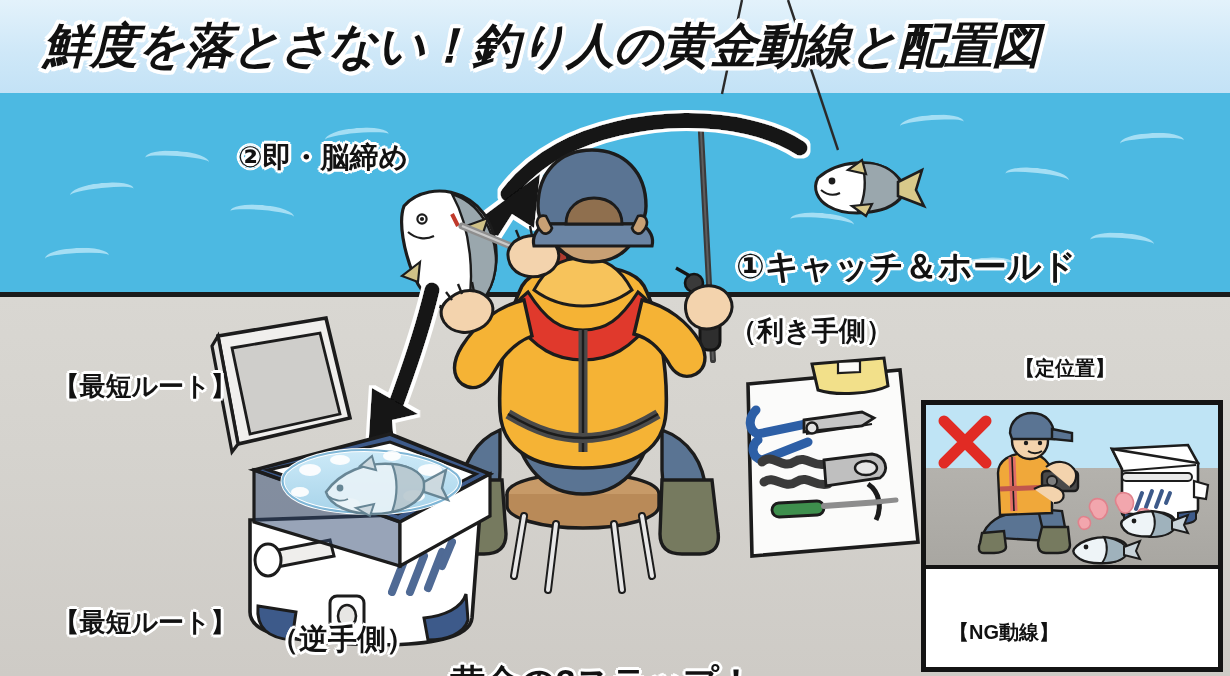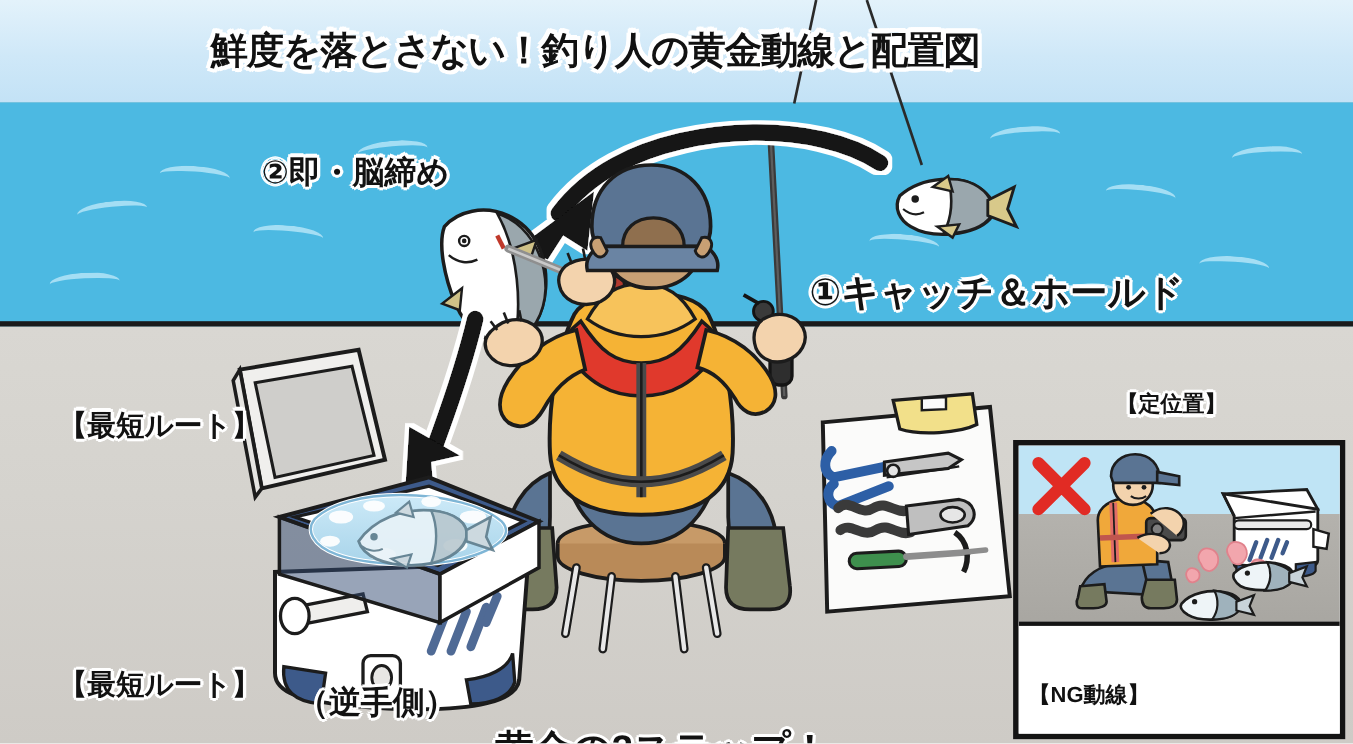--- a/index.html
+++ b/index.html
@@ -29,27 +29,28 @@
   }
   .band-deck {
     position: absolute; left: 0; top: 297px; width: 1230px; height: 379px;
     background: linear-gradient(180deg, #d9d7d2 0%, #d5d3ce 40%, #cecbc6 100%);
   }
 
   
   .title {
     position: absolute; left: 0; top: 2px; width: 1082px; height: 88px;
     display: flex; align-items: center; justify-content: center;
-    font-size: 34px; font-weight: 700; letter-spacing: -1px;
+    font-size: 48px; font-weight: 700; letter-spacing: -1px;
     color: #111111; white-space: nowrap;
     text-shadow:
       -3px -3px 0 #fff,  3px -3px 0 #fff, -3px  3px 0 #fff,  3px  3px 0 #fff,
        0px -4px 0 #fff,  0px  4px 0 #fff, -4px  0px 0 #fff,  4px  0px 0 #fff,
       -2px -4px 0 #fff,  2px  4px 0 #fff;
     z-index: 40;
+    font-style: italic;
   }
 
   
   .cap {
     position: absolute;
     font-weight: 700; color: #121212; line-height: 1.18;
     white-space: pre; text-align: center;
     text-shadow:
       -2px -2px 0 #fff, 2px -2px 0 #fff, -2px 2px 0 #fff, 2px 2px 0 #fff,
        0 -3px 0 #fff, 0 3px 0 #fff, -3px 0 0 #fff, 3px 0 0 #fff;
@@ -70,21 +71,21 @@
   .ng-panel {
     position: absolute; left: 921px; top: 400px; width: 302px; height: 272px;
     background: #ffffff; border: 5px solid #141414; z-index: 30;
     overflow: hidden;
   }
   .ng-img { position: relative; width: 100%; height: 165px; overflow: hidden;
             background: linear-gradient(180deg,#bfe4f5 0%, #bfe4f5 38%, #b4b2ad 38%, #a8a6a1 100%); }
   .ng-text {
     position: absolute; left: 0; bottom: 0; width: 100%; height: 102px;
     background: #ffffff; border-top: 4px solid #141414;
-    padding: 5px 6px 0 9px;
+    padding: 5px 6px 0 23px;
     font-weight: 700; color: #111; font-size: 20px; line-height: 1.18;
     text-align: left; white-space: pre;
   }
 </style>
 </head>
 <body>
 
 <div id="stage">
 
   <div class="band-title"></div>
@@ -432,20 +433,21 @@
 
   <div class="cap" style="left:20px; top:310px; width:250px; font-size:26px;">
     <div>【最短ルート】</div>
   </div>
 
   <div class="cap" style="left:20px; top:546px; width:250px; font-size:26px;">
     <div>【最短ルート】</div>
     
   </div>
 
+  <div class="cap" style="left:730px; top:316px; font-size:27px;">（利き手側）</div>
 
   <div class="cap" style="left:270px; top:622px; font-size:29px;">（逆手側）</div>
 
   <div class="cap" style="left:905px; top:310px; width:320px; font-size:20px;">
     <div>【定位置】</div>
   </div>
 
   <div class="cap" style="left:442px; top:578px; width:320px; font-size:35px;">
     <div>黄金の3ステップ！</div>
     

